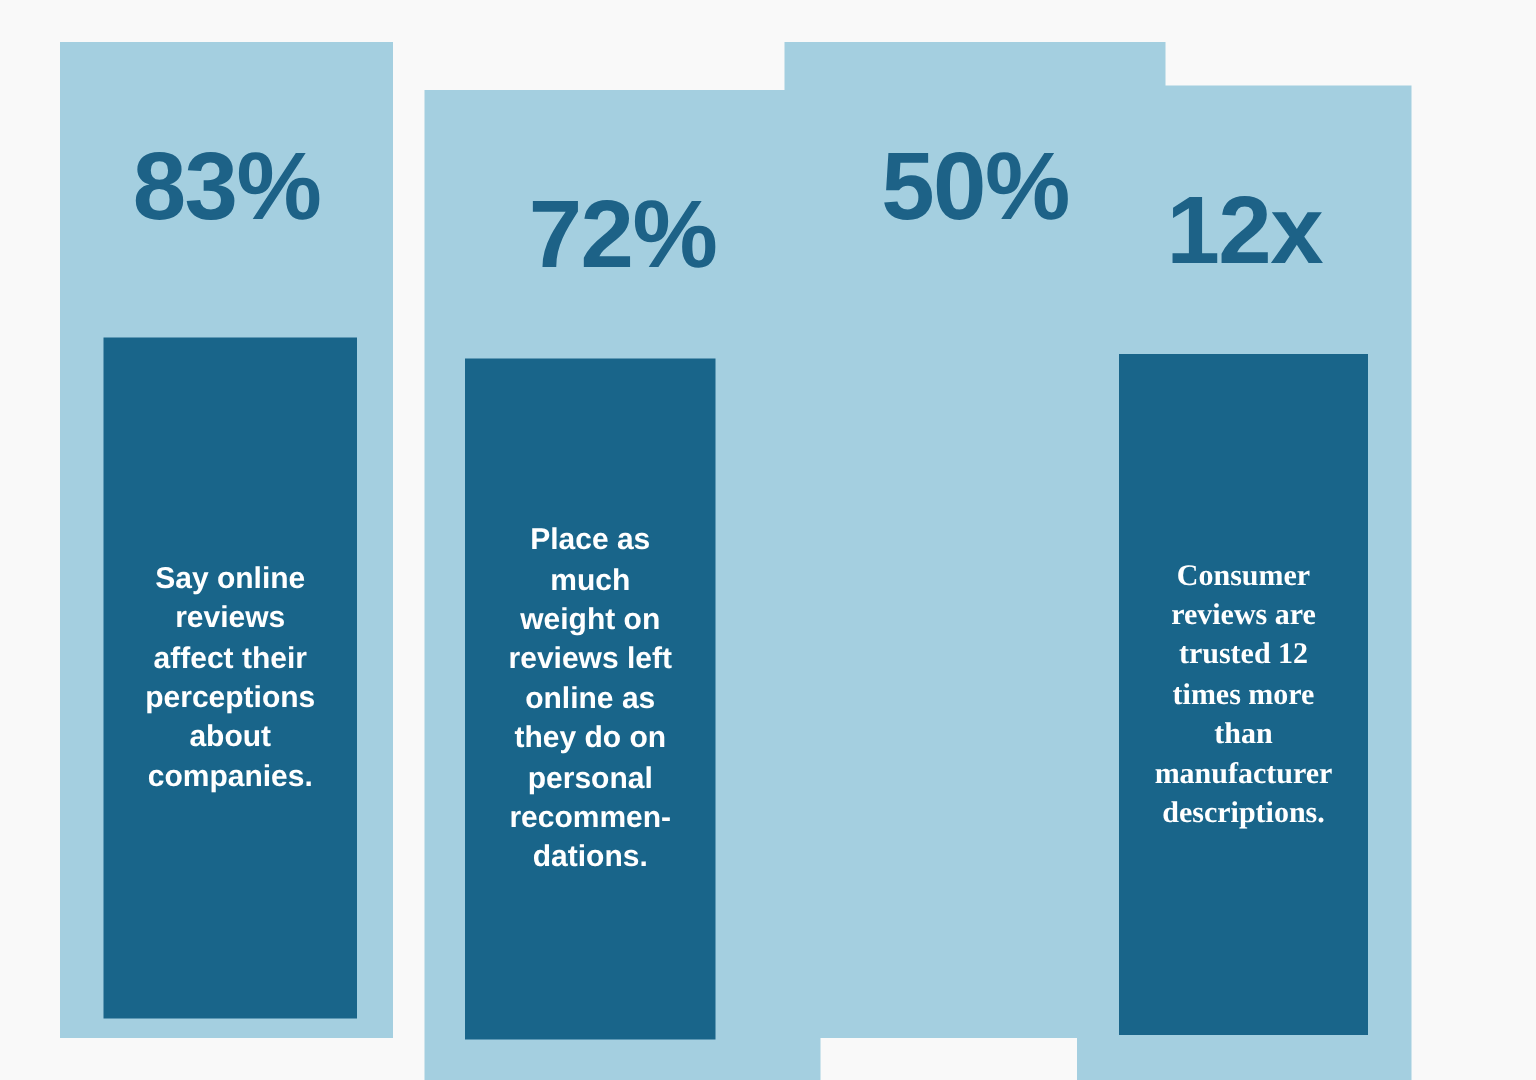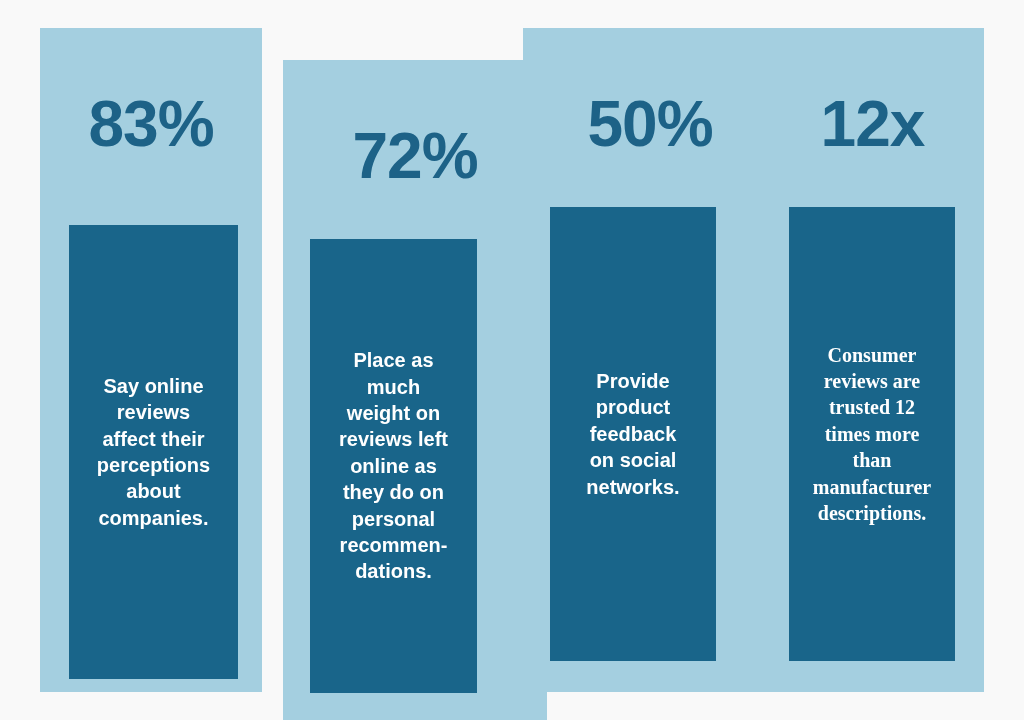--- a/index.html
+++ b/index.html
@@ -67,21 +67,21 @@
 
   
   #col-2 { left: 283px; width: 264px; margin-top: 32px; }
   #col-2 .stat-box { left: 27px; top: 179px; width: 167px; height: 454px; }
 
   
   #col-3 { left: 523px; width: 254px; }
   #col-3 .stat-box { left: 27px; top: 179px; width: 166px; height: 454px; }
 
   
-  #col-4 { left: 761px; width: 223px; }
+  #col-4 { left: 718px; width: 223px; margin-top: 29px; }
   #col-4 .stat-box { left: 28px; top: 179px; width: 166px; height: 454px; font-family: Liberation Serif, serif; }
   
   #col-4 .stat-caption { width: 186px; }
 </style>
 </head>
 <body>
 
 <div id="infographic">
 
   <div class="stat-column" id="col-1">
@@ -106,27 +106,20 @@
 online as
 they do on
 personal
 recommen-
 dations.</div>
     </div>
   </div>
 
   <div class="stat-column" id="col-3">
     <div class="stat-value">50%</div>
-    <div class="stat-box">
-      <div class="stat-caption">Provide
-product
-feedback
-on social
-networks.</div>
-    </div>
   </div>
 
   <div class="stat-column" id="col-4">
     <div class="stat-value">12x</div>
     <div class="stat-box">
       <div class="stat-caption">Consumer
 reviews are
 trusted 12
 times more
 than

